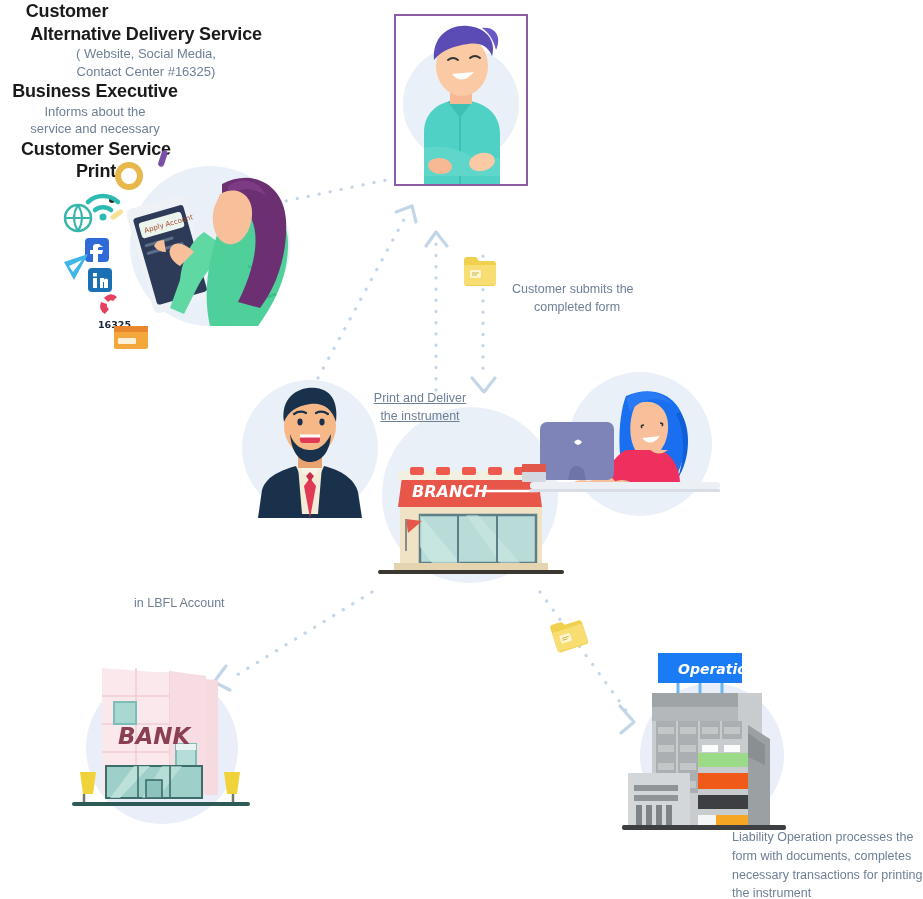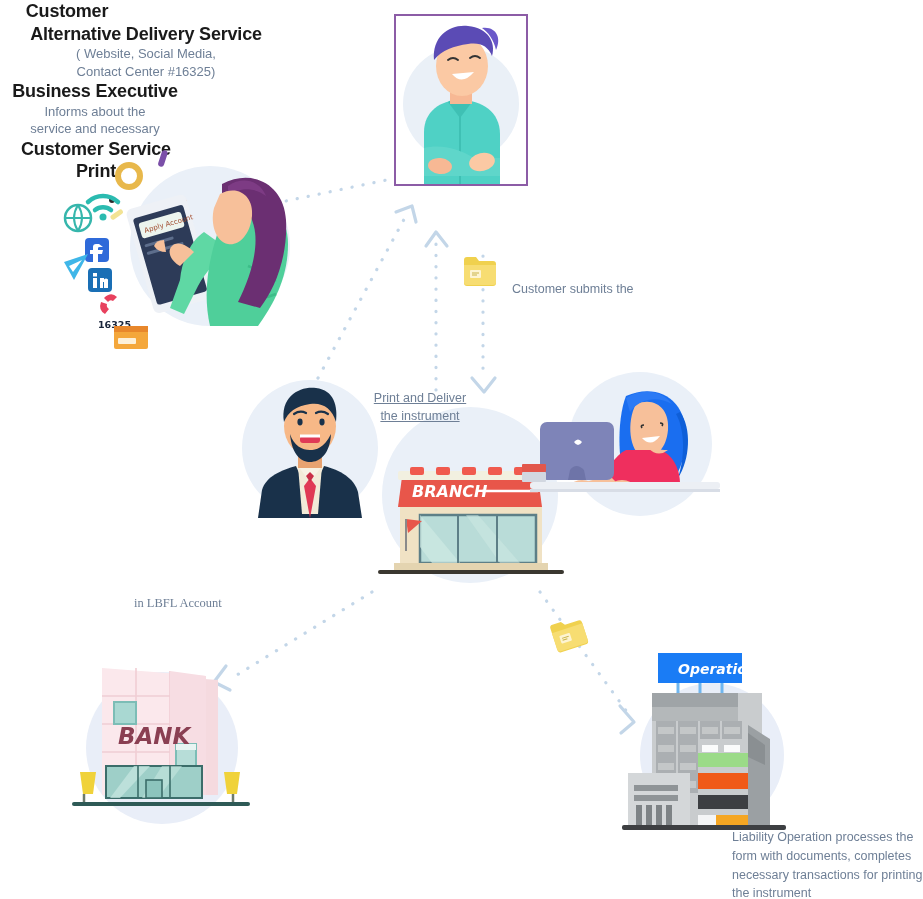--- a/index.html
+++ b/index.html
@@ -366,29 +366,30 @@
     <path d="M1 9 h32 v17 a3 3 0 0 1 -3 3 h-26 a3 3 0 0 1 -3 -3 Z" fill="#f7dd72"></path>
     <rect x="7" y="14" width="11" height="8" rx="1" fill="#fdf4d2"></rect>
     <g stroke="#c9b44b" stroke-width="1">
       <path d="M9 17 h7 M9 19 h5"></path>
     </g>
   </svg>
 </div>
 
 <div class="flowlabel" style="left:512px;top:266px;width:190px;text-align:left;margin-top:15px;">
   <div>Customer submits the</div>
+  <div style="padding-left:22px;">completed form</div>
 </div>
 
 <div class="flowlabel" style="left:360px;top:390px;width:120px;text-align:center;text-decoration:underline;">
   <div>Print and Deliver</div>
   <div>the instrument</div>
 </div>
 
 <div class="flowlabel" style="left:128px;top:595px;width:220px;text-align:left;">
-  <div style="padding-left:6px;font-family:Liberation Serif, serif;">in LBFL Account</div>
+  <div style="padding-left:6px;">in LBFL Account</div>
 </div>
 
 <div class="flowlabel" style="left:732px;top:828px;width:195px;text-align:left;line-height:1.5;">
   <div>Liability Operation processes the</div>
   <div>form with documents, completes</div>
   <div>necessary transactions for printing</div>
   <div>the instrument</div>
 </div>
 
 </body></html>

